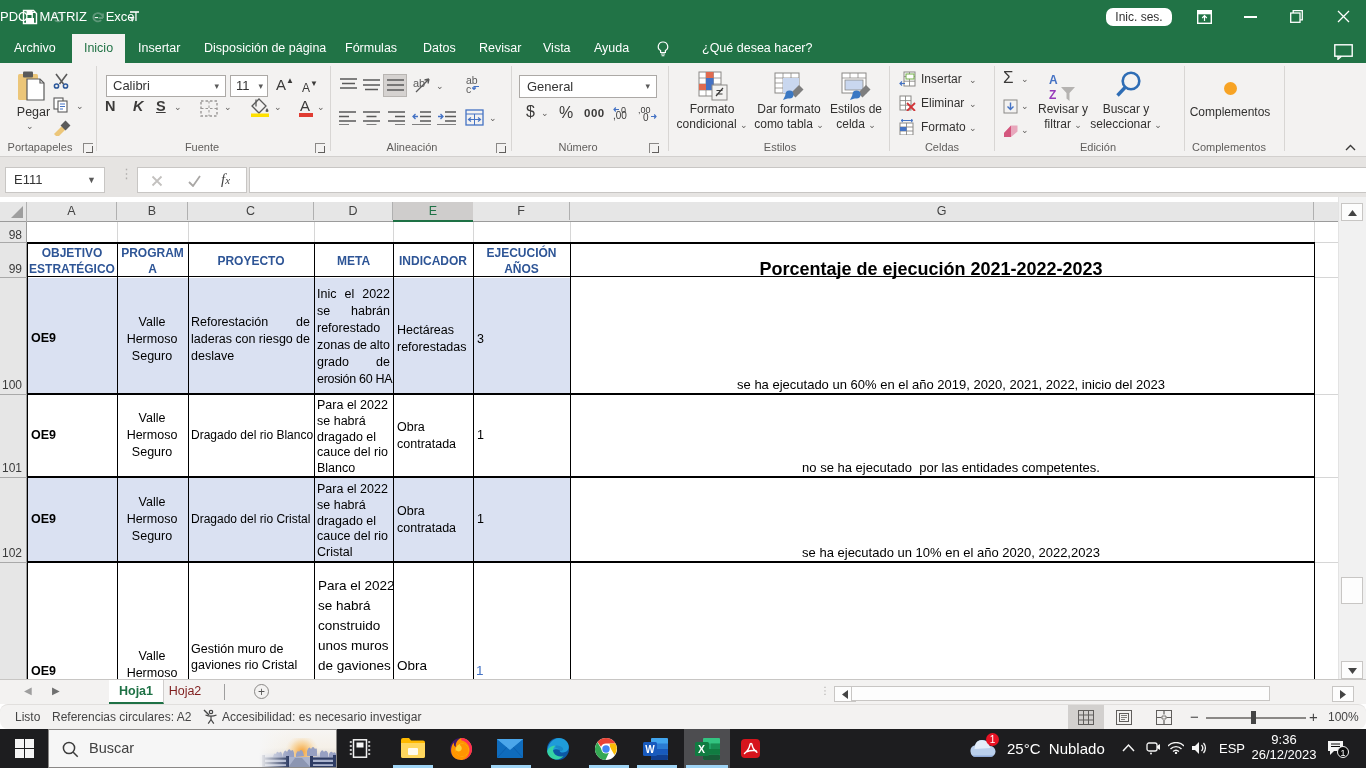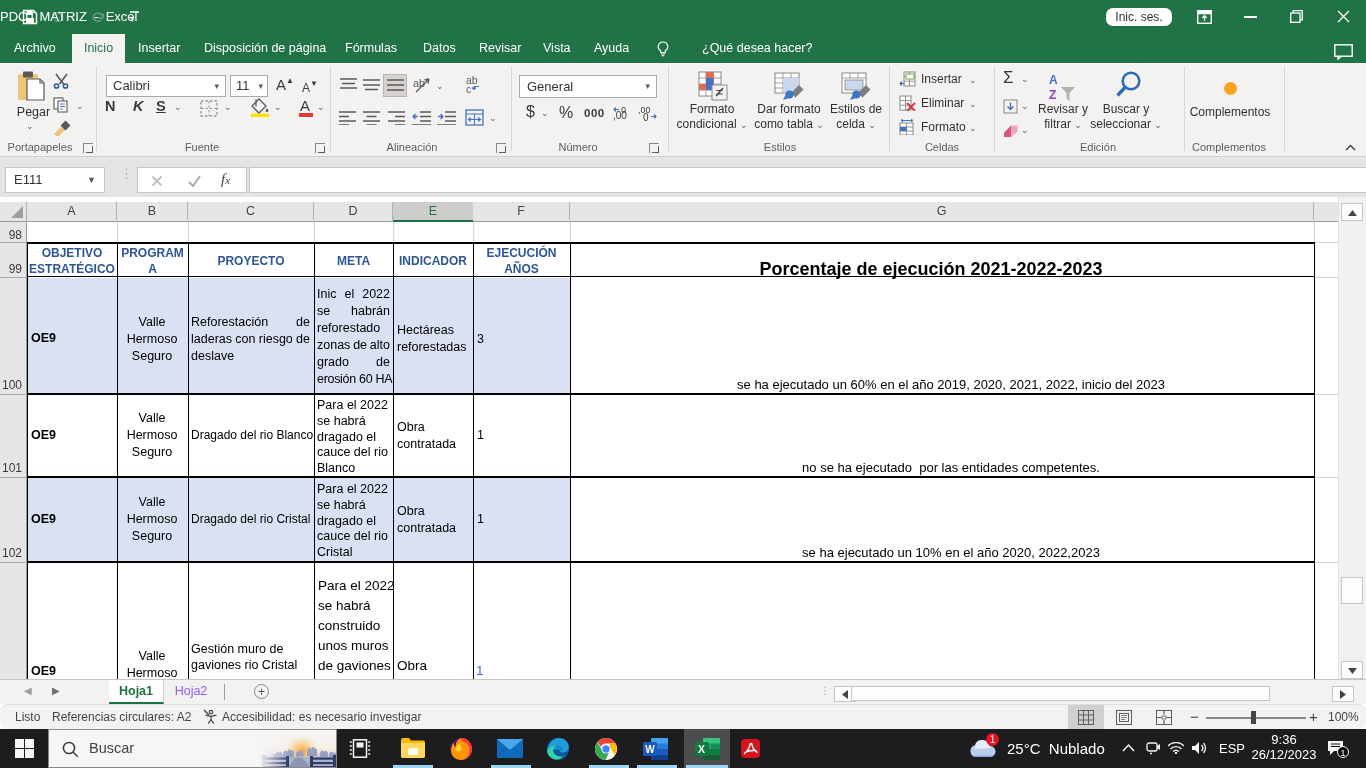--- a/index.html
+++ b/index.html
@@ -491,21 +491,21 @@
       <path d="M4.5 0 L9 6 H0z" fill="#444"></path>
     </svg></div>
 <div class="abs" style="left:1341px;top:577px;width:22px;height:27px;background:#fdfdfd;border:1px solid #c8c6c4"></div>
 <div class="abs sbtn" style="left:1341px;top:661px;height:18px"><svg width="9" height="6" viewBox="0 0 9 6">
       <path d="M4.5 6 L9 0 H0z" fill="#444"></path>
     </svg></div>
 <div class="abs" id="stabs">
   <div class="abs" style="left:24px;top:5px;color:#9e9e9e;font-size:10px">◀</div>
   <div class="abs" style="left:52px;top:5px;color:#707070;font-size:10px">▶</div>
   <div class="abs" style="left:109px;top:0;width:55px;height:24px;background:#fff;border-right:1px solid #d0cecd;border-bottom:2px solid #1e7145;text-align:center;font-size:12.5px;font-weight:bold;color:#1e7145;line-height:22px">Hoja1</div>
-  <div class="abs" style="left:161px;top:0;width:60px;height:24px;text-align:center;font-size:12.5px;color:#8b5cf6;line-height:23px">Hoja2</div>
+  <div class="abs" style="left:155px;top:0;width:60px;height:24px;text-align:center;font-size:12.5px;color:#7f1d1d;line-height:23px">Hoja2</div>
   <div class="abs" style="left:224px;top:4px;width:1px;height:16px;background:#9e9e9e"></div>
   <div class="abs" style="left:254px;top:4px;width:15px;height:15px;border:1px solid #8a8886;border-radius:50%;color:#555;text-align:center;line-height:14px;font-size:12px">+</div>
 
   <div class="abs" style="left:820px;top:8px;width:4px;height:10px;color:#b0aeac;font-size:10px;line-height:5px">⋮</div>
   <div class="abs sbtn" style="left:834px;top:6px;height:16px;line-height:13px"><svg width="6" height="9" viewBox="0 0 6 9">
         <path d="M0 4.5 L6 0 V9z" fill="#444"></path>
       </svg></div>
   <div class="abs" style="left:851px;top:6px;width:419px;height:15px;background:#fdfdfd;border:1px solid #c8c6c4"></div>
   <div class="abs sbtn" style="left:1332px;top:6px;height:16px;line-height:13px"><svg width="6" height="9" viewBox="0 0 6 9">
         <path d="M6 4.5 L0 0 V9z" fill="#444"></path>

